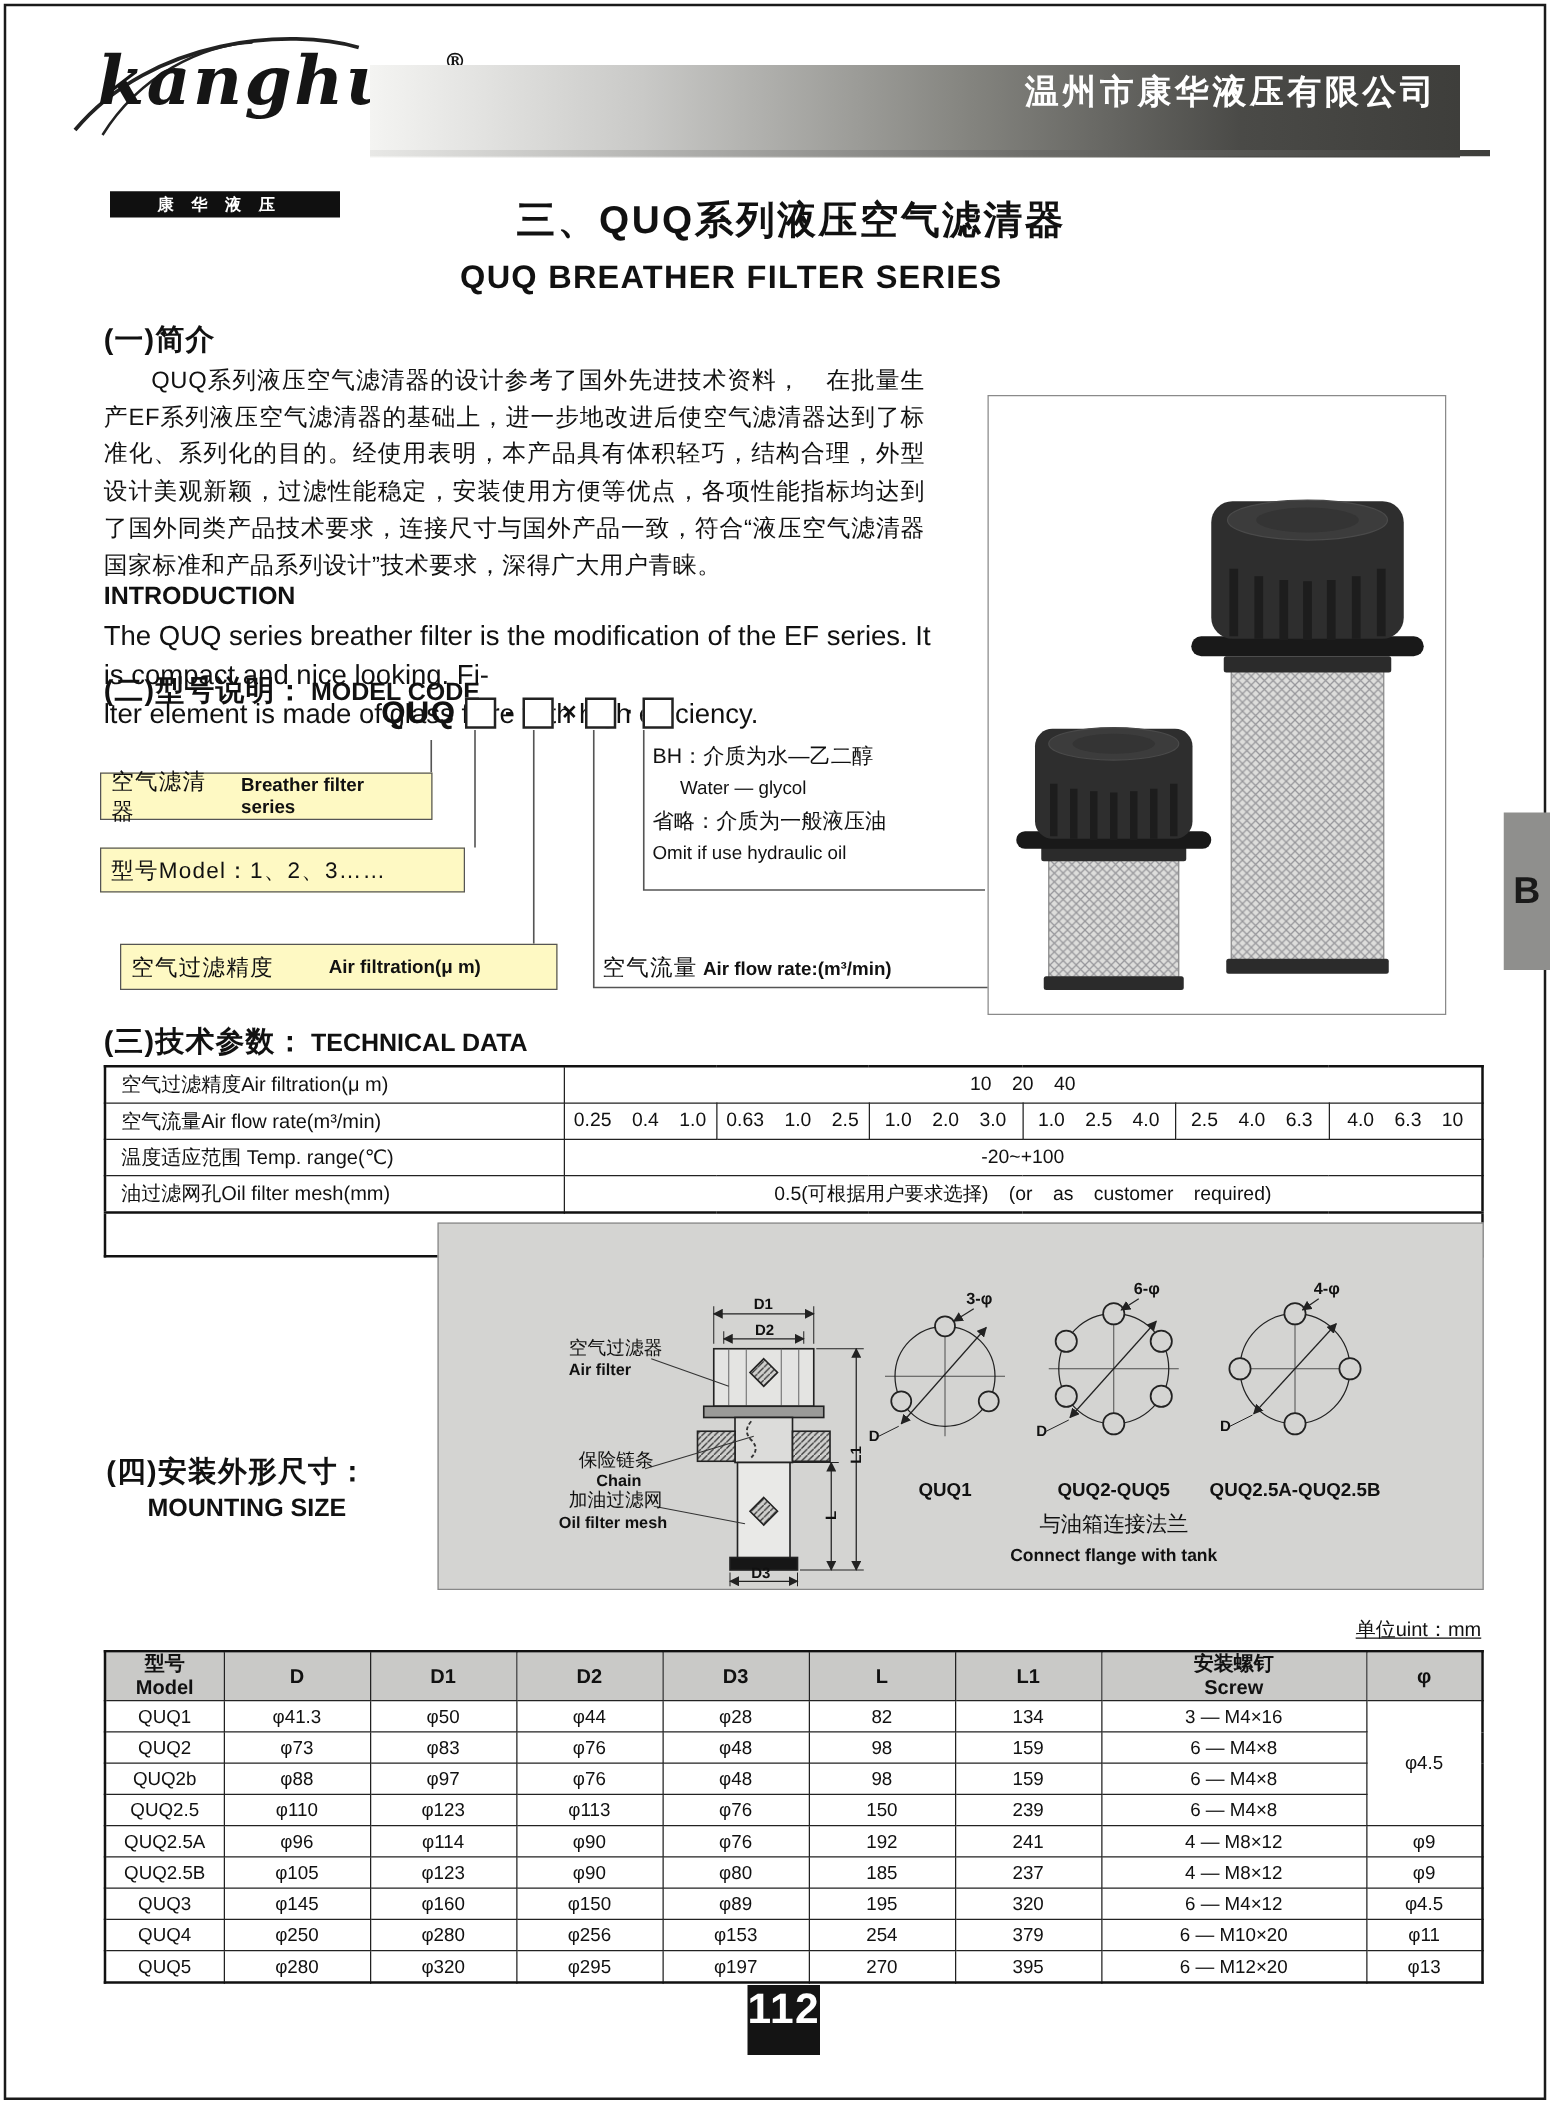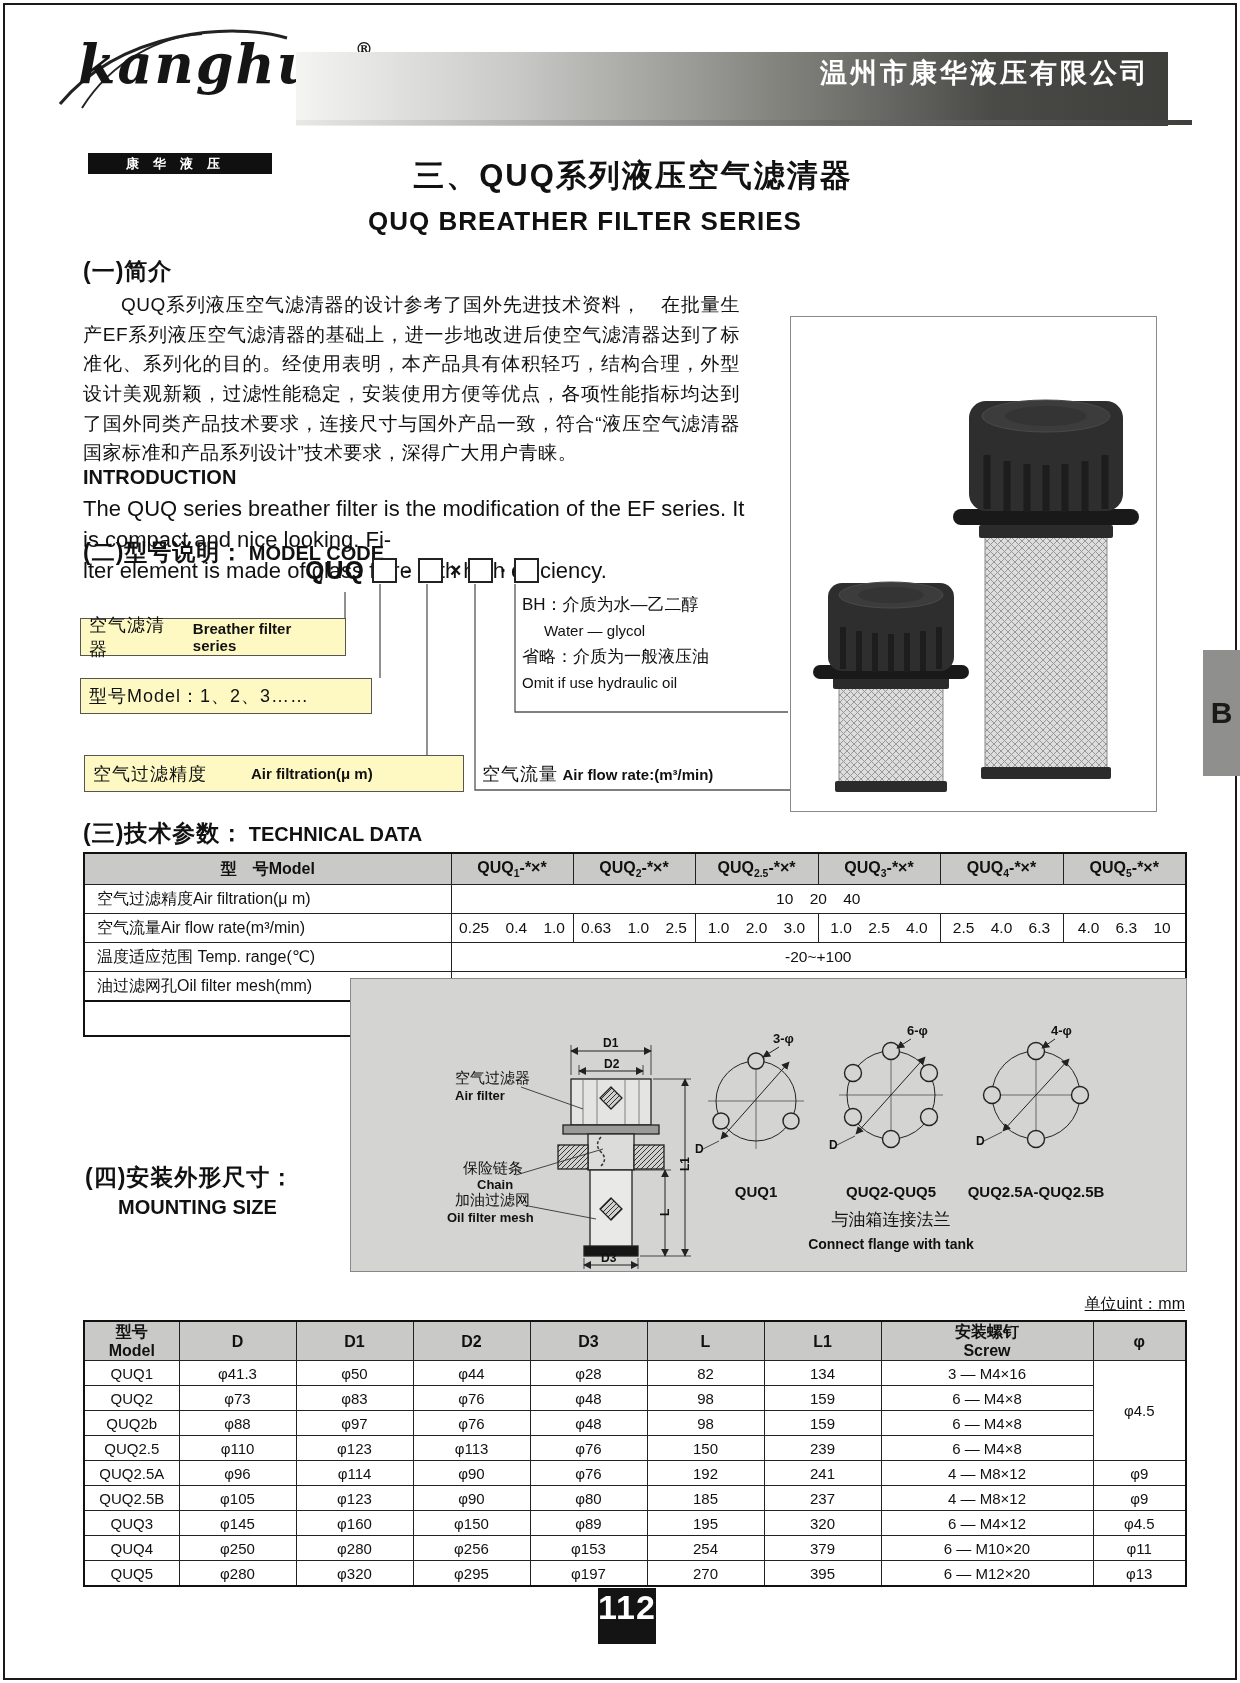--- a/index.html
+++ b/index.html
@@ -157,21 +157,21 @@
       <path d="M455,34 V162 H728"></path>
     </g>
   </svg>
   <div class="abs mc-label-box" style="left:80px;top:618px;width:266px;height:38px;">
     <span class="mc-cn">空气滤清器</span>
     <span class="mc-en">Breather filter series</span>
   </div>
   <div class="abs mc-label-box" style="left:80px;top:678px;width:292px;height:36px;">
     <span class="mc-cn">型号Model：1、2、3……</span>
   </div>
-  <div class="abs mc-label-box" style="left:84px;top:755px;width:380px;height:37px;gap:44px;">
+  <div class="abs mc-label-box" style="left:96px;top:755px;width:350px;height:37px;gap:44px;">
     <span class="mc-cn">空气过滤精度</span>
     <span class="mc-en">Air filtration(μ m)</span>
   </div>
   <div class="abs bh-block" style="left:522px;top:592px;width:268px;">
     <div class="bh-cn">BH：介质为水—乙二醇</div>
     <div class="bh-en">Water — glycol</div>
     <div class="bh-cn">省略：介质为一般液压油</div>
     <div class="bh-en" style="padding-left:0;">Omit if use hydraulic oil</div>
   </div>
   <div class="abs" style="left:482px;top:762px;width:300px;">
@@ -187,29 +187,20 @@
     <colgroup>
         <col style="width:367px">
         <col style="width:122px">
         <col style="width:122px">
         <col style="width:123px">
         <col style="width:122px">
         <col style="width:123px">
         <col style="width:123px">
       </colgroup>
     <tbody>
-        <tr>
-          <th>型　号Model</th>
-          <th>QUQ<sub>1</sub>-*×*</th>
-          <th>QUQ<sub>2</sub>-*×*</th>
-          <th>QUQ<sub>2.5</sub>-*×*</th>
-          <th>QUQ<sub>3</sub>-*×*</th>
-          <th>QUQ<sub>4</sub>-*×*</th>
-          <th>QUQ<sub>5</sub>-*×*</th>
-        </tr>
         <tr>
           <td class="lab">空气过滤精度Air filtration(μ m)</td>
           <td colspan="6" class="vals">10 20 40</td>
         </tr>
         <tr>
           <td class="lab">空气流量Air flow rate(m³/min)</td>
           <td class="vals">0.25 0.4 1.0</td>
           <td class="vals">0.63 1.0 2.5</td>
           <td class="vals">1.0 2.0 3.0</td>
           <td class="vals">1.0 2.5 4.0</td>

